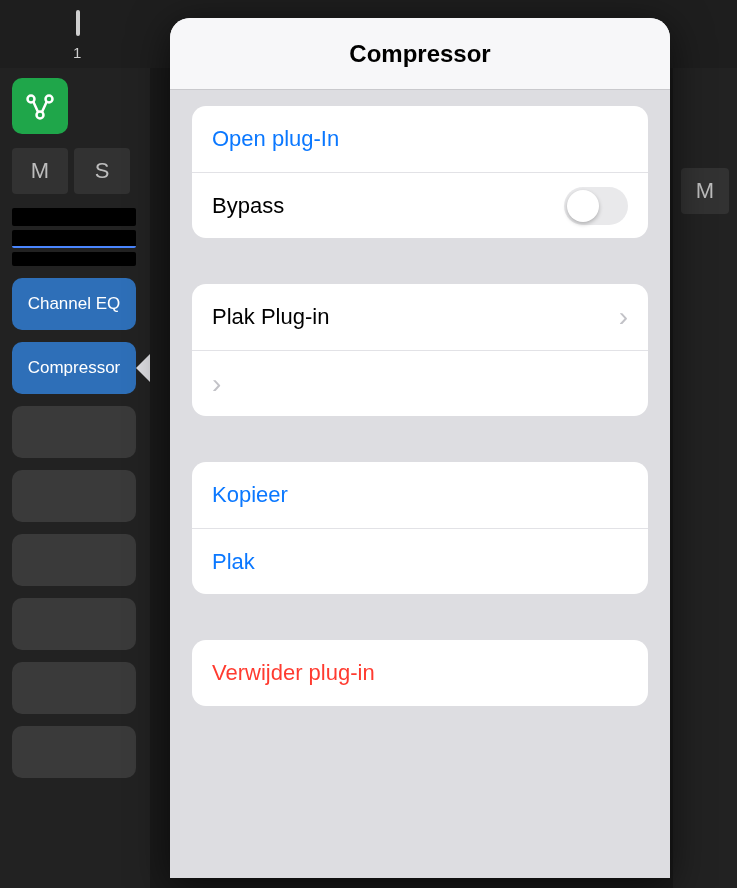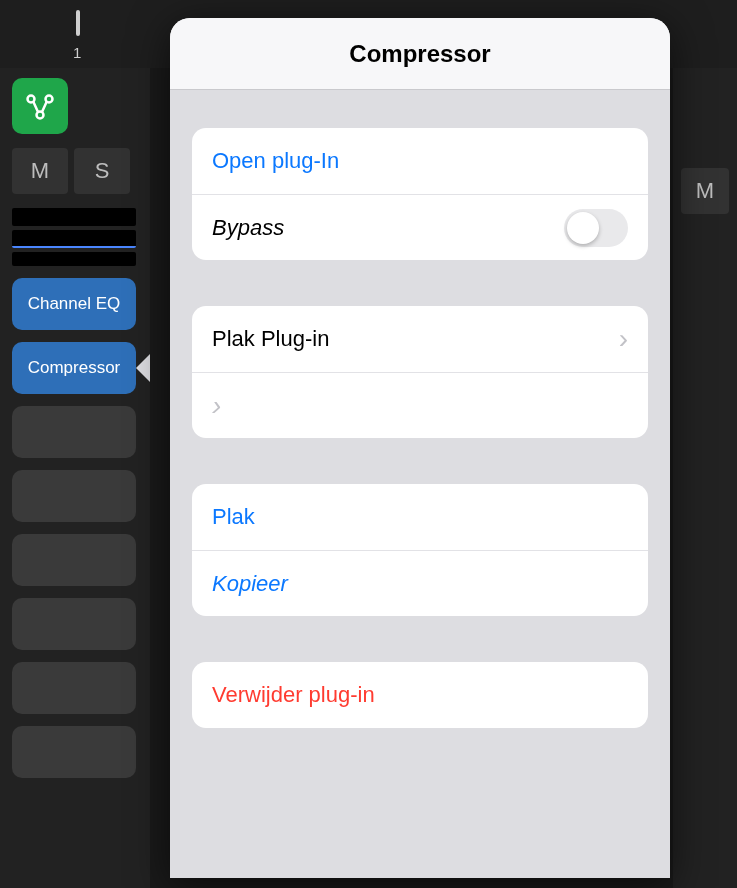--- a/index.html
+++ b/index.html
@@ -58,30 +58,30 @@
   .popover {
     position: absolute; left: 170px; top: 18px; width: 500px; height: 860px;
     background: #dddde1; border-radius: 20px 20px 0 0; box-shadow: 0 8px 40px rgba(0,0,0,.6);
     overflow: hidden;
   }
   .popover-header {
     height: 72px; background: #f7f7f9; border-bottom: 1px solid #c9c9cd;
     display: flex; align-items: center; justify-content: center;
     font-size: 24px; font-weight: 600; color: #000;
   }
-  .popover-body { padding: 38px 22px 0 22px; }
+  .popover-body { padding: 16px 22px 0 22px; }
 
   .group {
     background: #fff; border-radius: 14px; overflow: hidden; margin-bottom: 46px;
   }
   .row {
     min-height: 66px; padding: 0 20px; display: flex; align-items: center; justify-content: space-between;
     font-size: 22px;
   }
-  .row + .row { border-top: 1px solid #e2e2e6; font-style: italic; }
+  .row + .row { border-top: 1px solid #e2e2e6; }
   .row.link { color: #0b78ff; }
   .row.normal { color: #000; }
   .row.danger { color: #ff3b30; justify-content: flex-start; }
 
   
   .switch {
     width: 64px; height: 38px; background: #e9e9eb; border-radius: 19px; position: relative;
   }
   .switch .knob {
     position: absolute; left: 3px; top: 3px; width: 32px; height: 32px; background: #fff;
@@ -167,24 +167,24 @@
         <span>Plak Plug-in</span>
         <span class="chevron">›</span>
       </div>
       <div class="row normal">
         <span class="chevron">›</span>
       </div>
     </div>
 
     <div class="group">
       <div class="row link">
-        <span>Plak</span>
+        <span>Kopieer</span>
       </div>
       <div class="row link">
-        <span>Kopieer</span>
+        <span>Plak</span>
       </div>
     </div>
 
     <div class="group">
       <div class="row danger">
         <span>Verwijder plug-in</span>
       </div>
     </div>
 
   </div>

